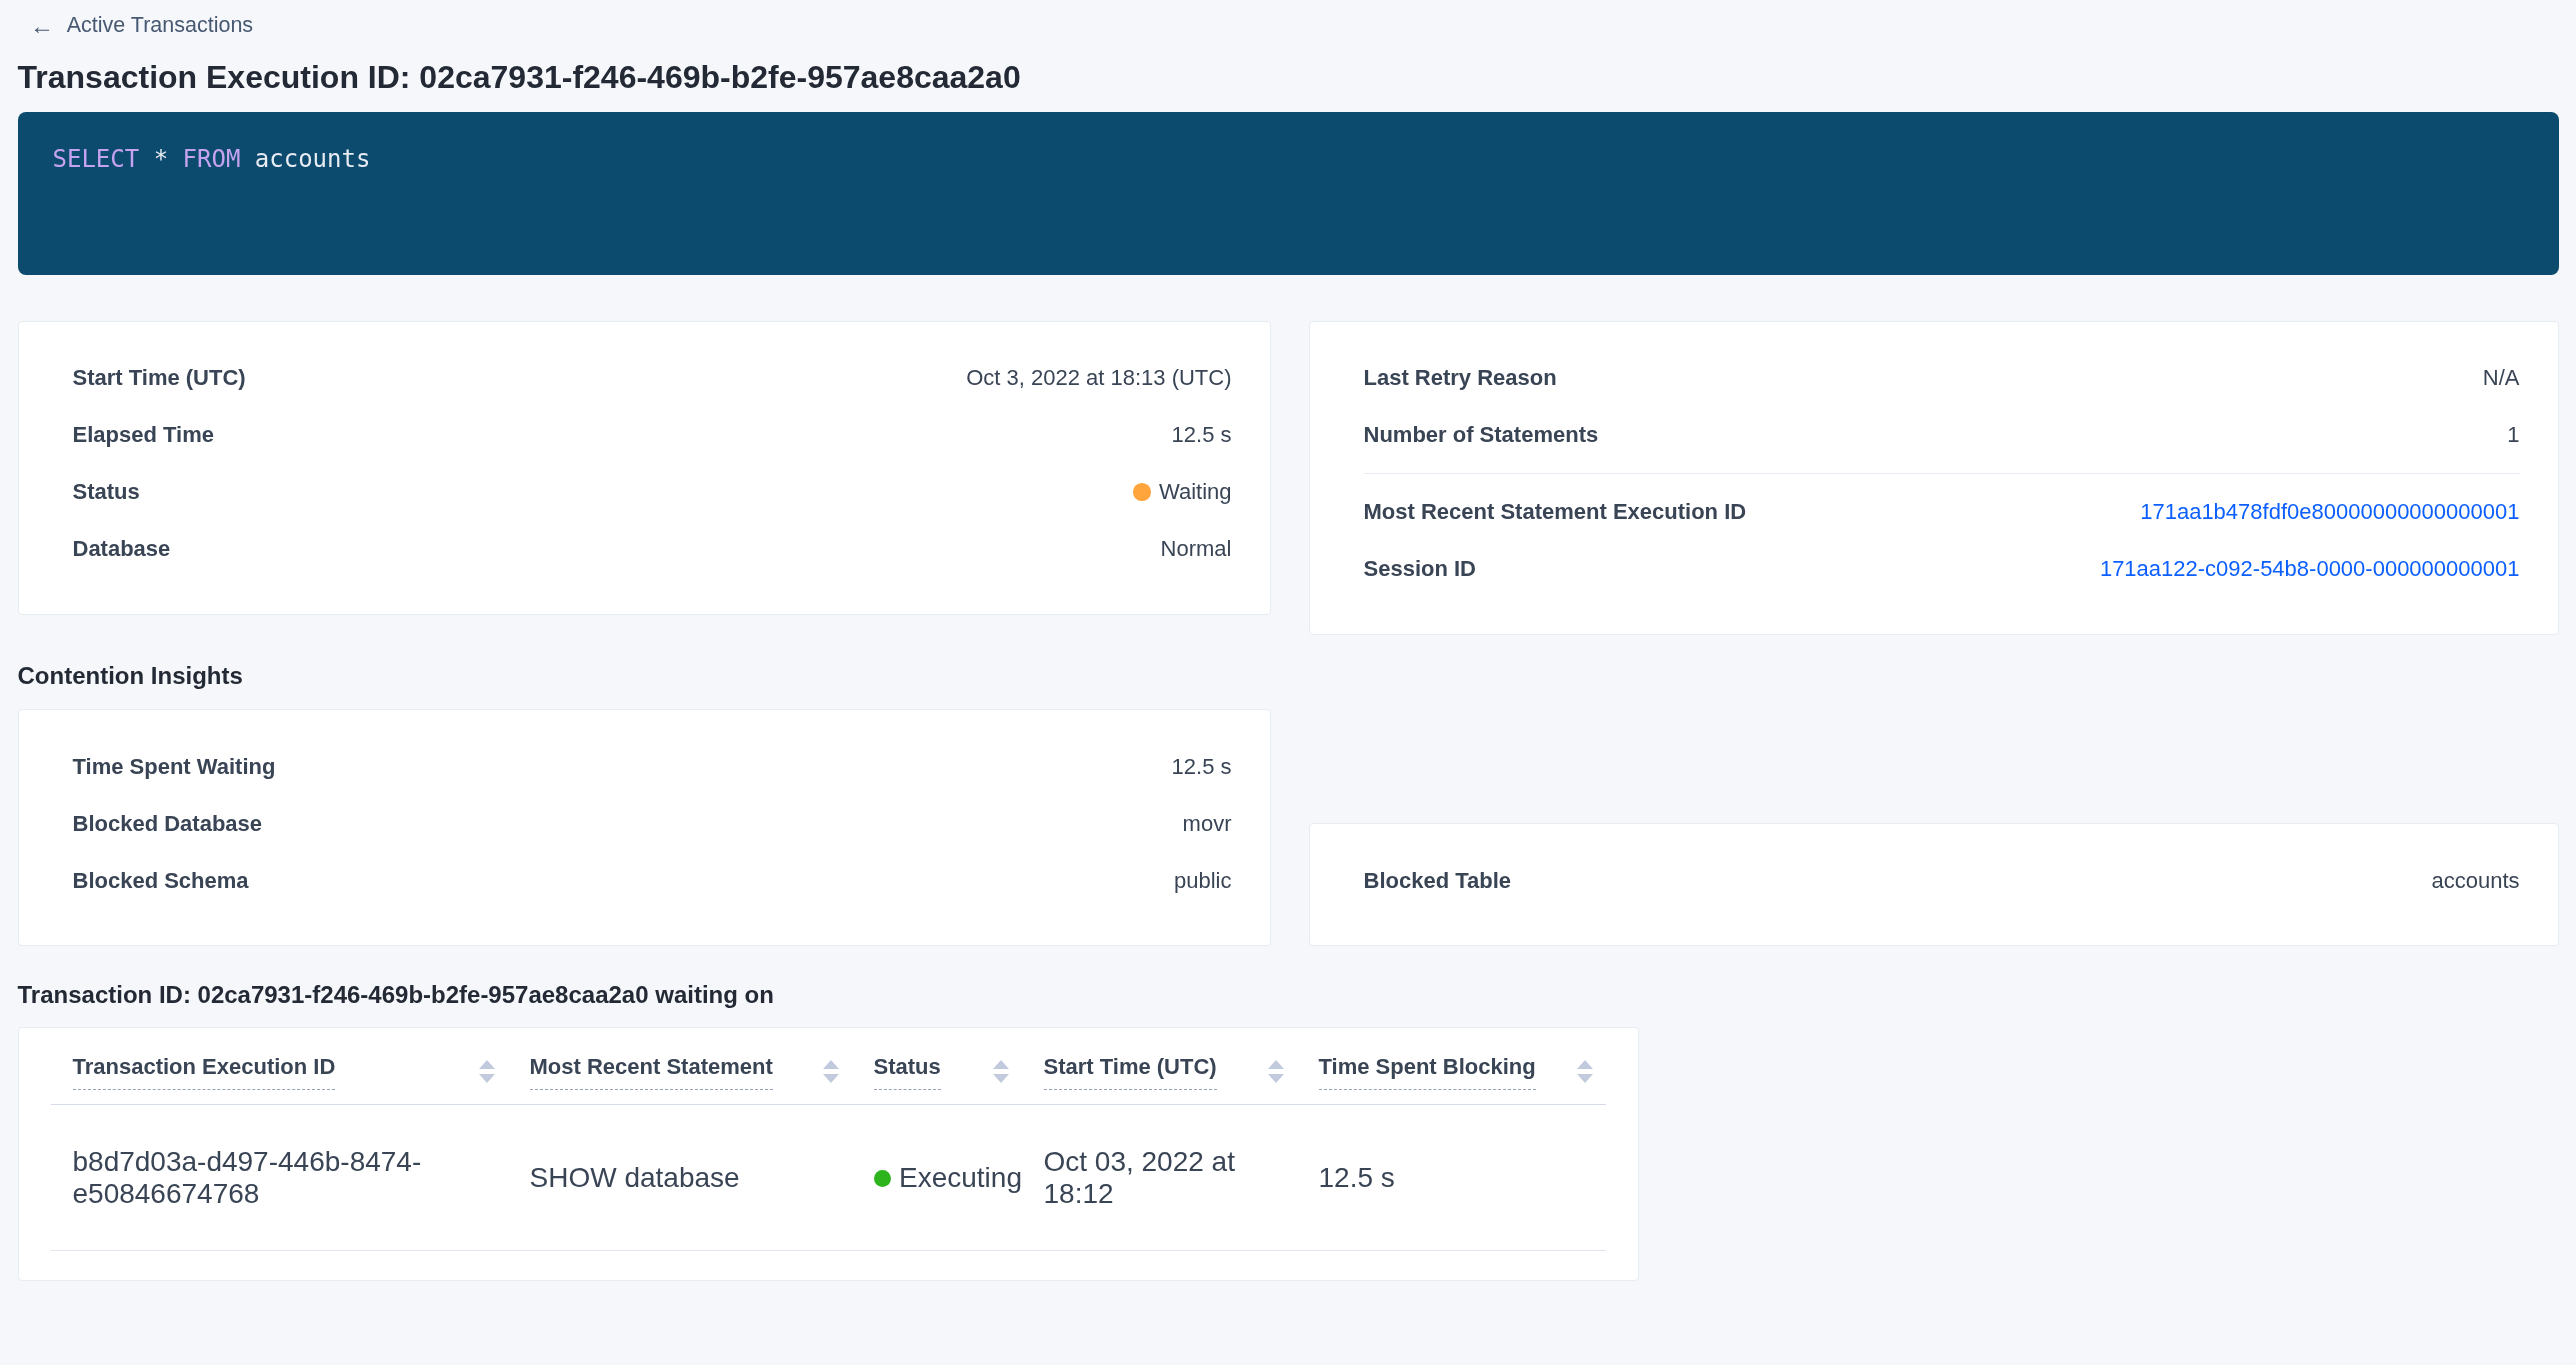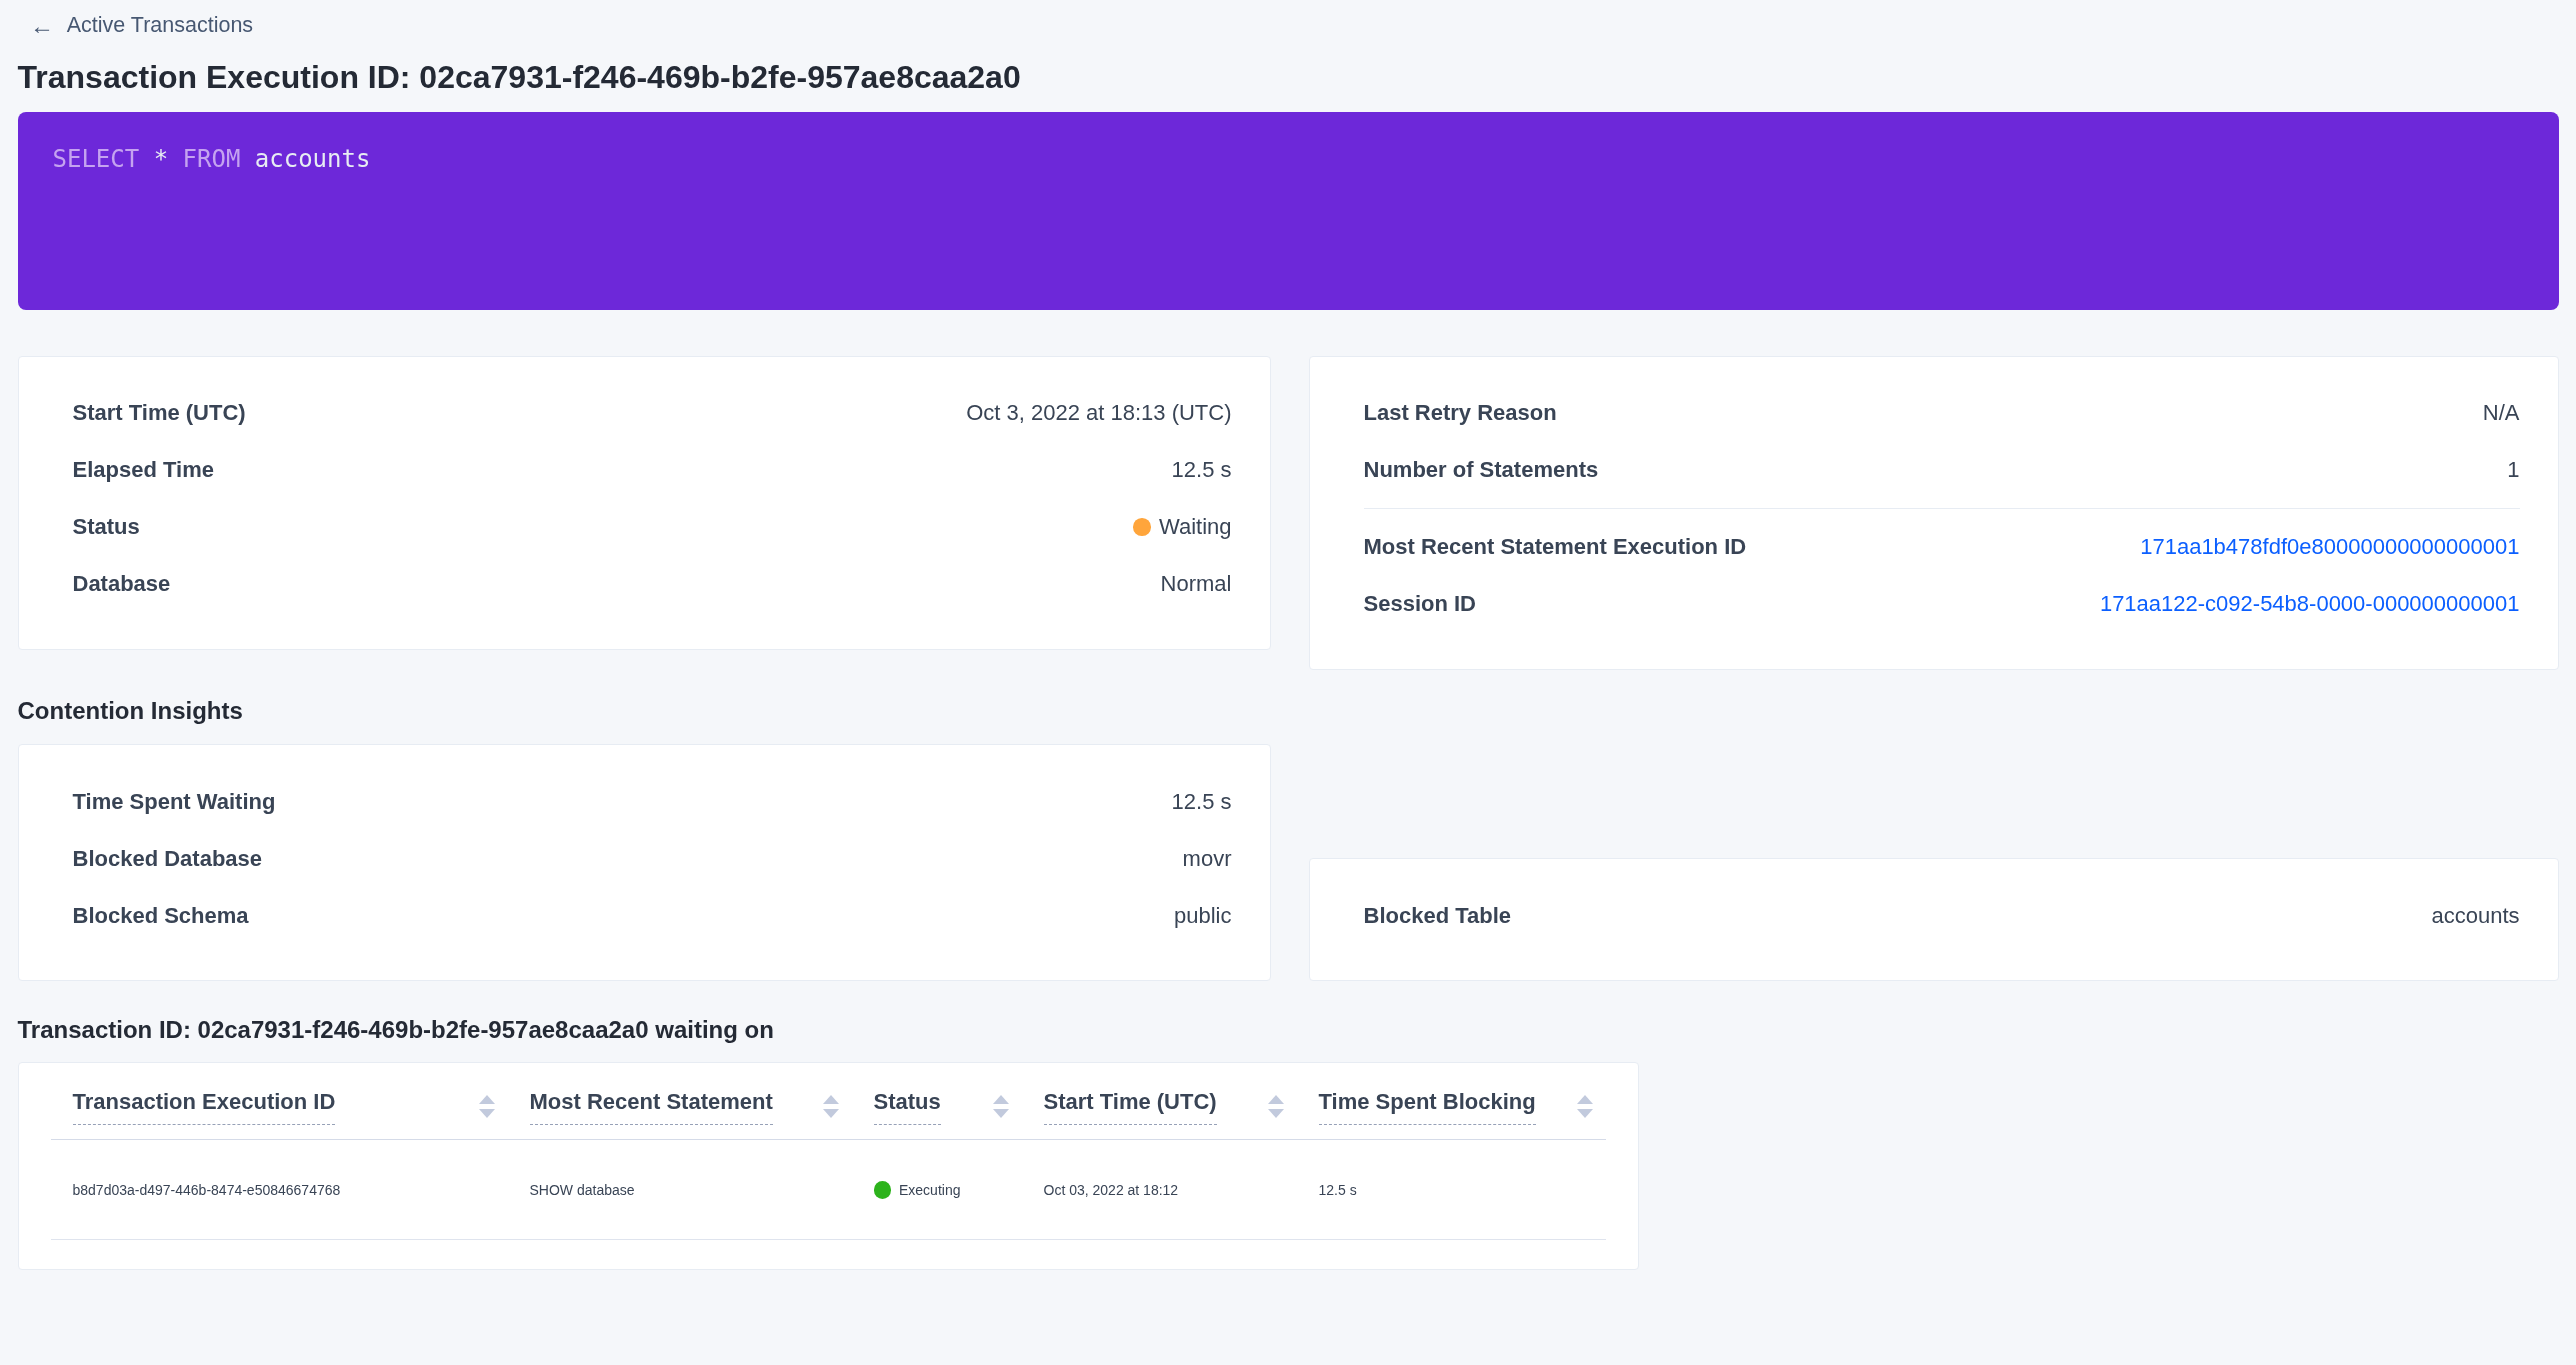--- a/index.html
+++ b/index.html
@@ -18,22 +18,22 @@
     cursor:pointer; width:max-content;
   }
   .back-arrow { font-size:24px; color:#475872; }
   .page-title {
     margin:17.5px 0 0 17.5px;
     font-size:32px; line-height:38px; font-weight:700; color:#242a35;
   }
   
   .sql-box {
     margin:16px 17.5px 0 17.5px;
-    height:198px;
-    background:#6d28d9;
+    height:163px;
+    background:#0c4a6e;
     border-radius:8px;
     padding:32px 35px;
   }
   .sql-box pre {
     margin:0;
     font-family:"DejaVu Sans Mono","Liberation Mono",monospace;
     font-size:24px; line-height:30px; color:#e7ecf3;
   }
   .sql-kw { color:#c5a3f0; }
   .sql-plain { color:#e7ecf3; }
@@ -74,21 +74,21 @@
   }
   .thead {
     margin:0 32px; padding:25.5px 0 14.3px;
     display:flex;
     border-bottom:0.8px solid #d5dbe8;
   }
   .trow {
     margin:0 32px; padding:41px 0 40px;
     display:flex;
     border-bottom:1.6px solid #dfe4ee;
-    font-size:14px; color:#394455;
+    font-size:28px; color:#394455;
   }
   .cell { padding-left:22px; display:flex; align-items:center; }
   .c1 { width:457px; } .c2 { width:344px; } .c3 { width:170px; } .c4 { width:275px; } .c5 { flex:1; }
   .th { justify-content:space-between; cursor:pointer; }
   .th-label {
     font-size:22px; font-weight:700; color:#394455;
     border-bottom:1.6px dashed #97a1b7; padding-bottom:9.5px;
   }
   .sort-icon { display:flex; flex-direction:column; gap:4.8px; margin-right:12.7px; cursor:pointer; }
   .tri { width:0; height:0; border-left:8px solid transparent; border-right:8px solid transparent; }

